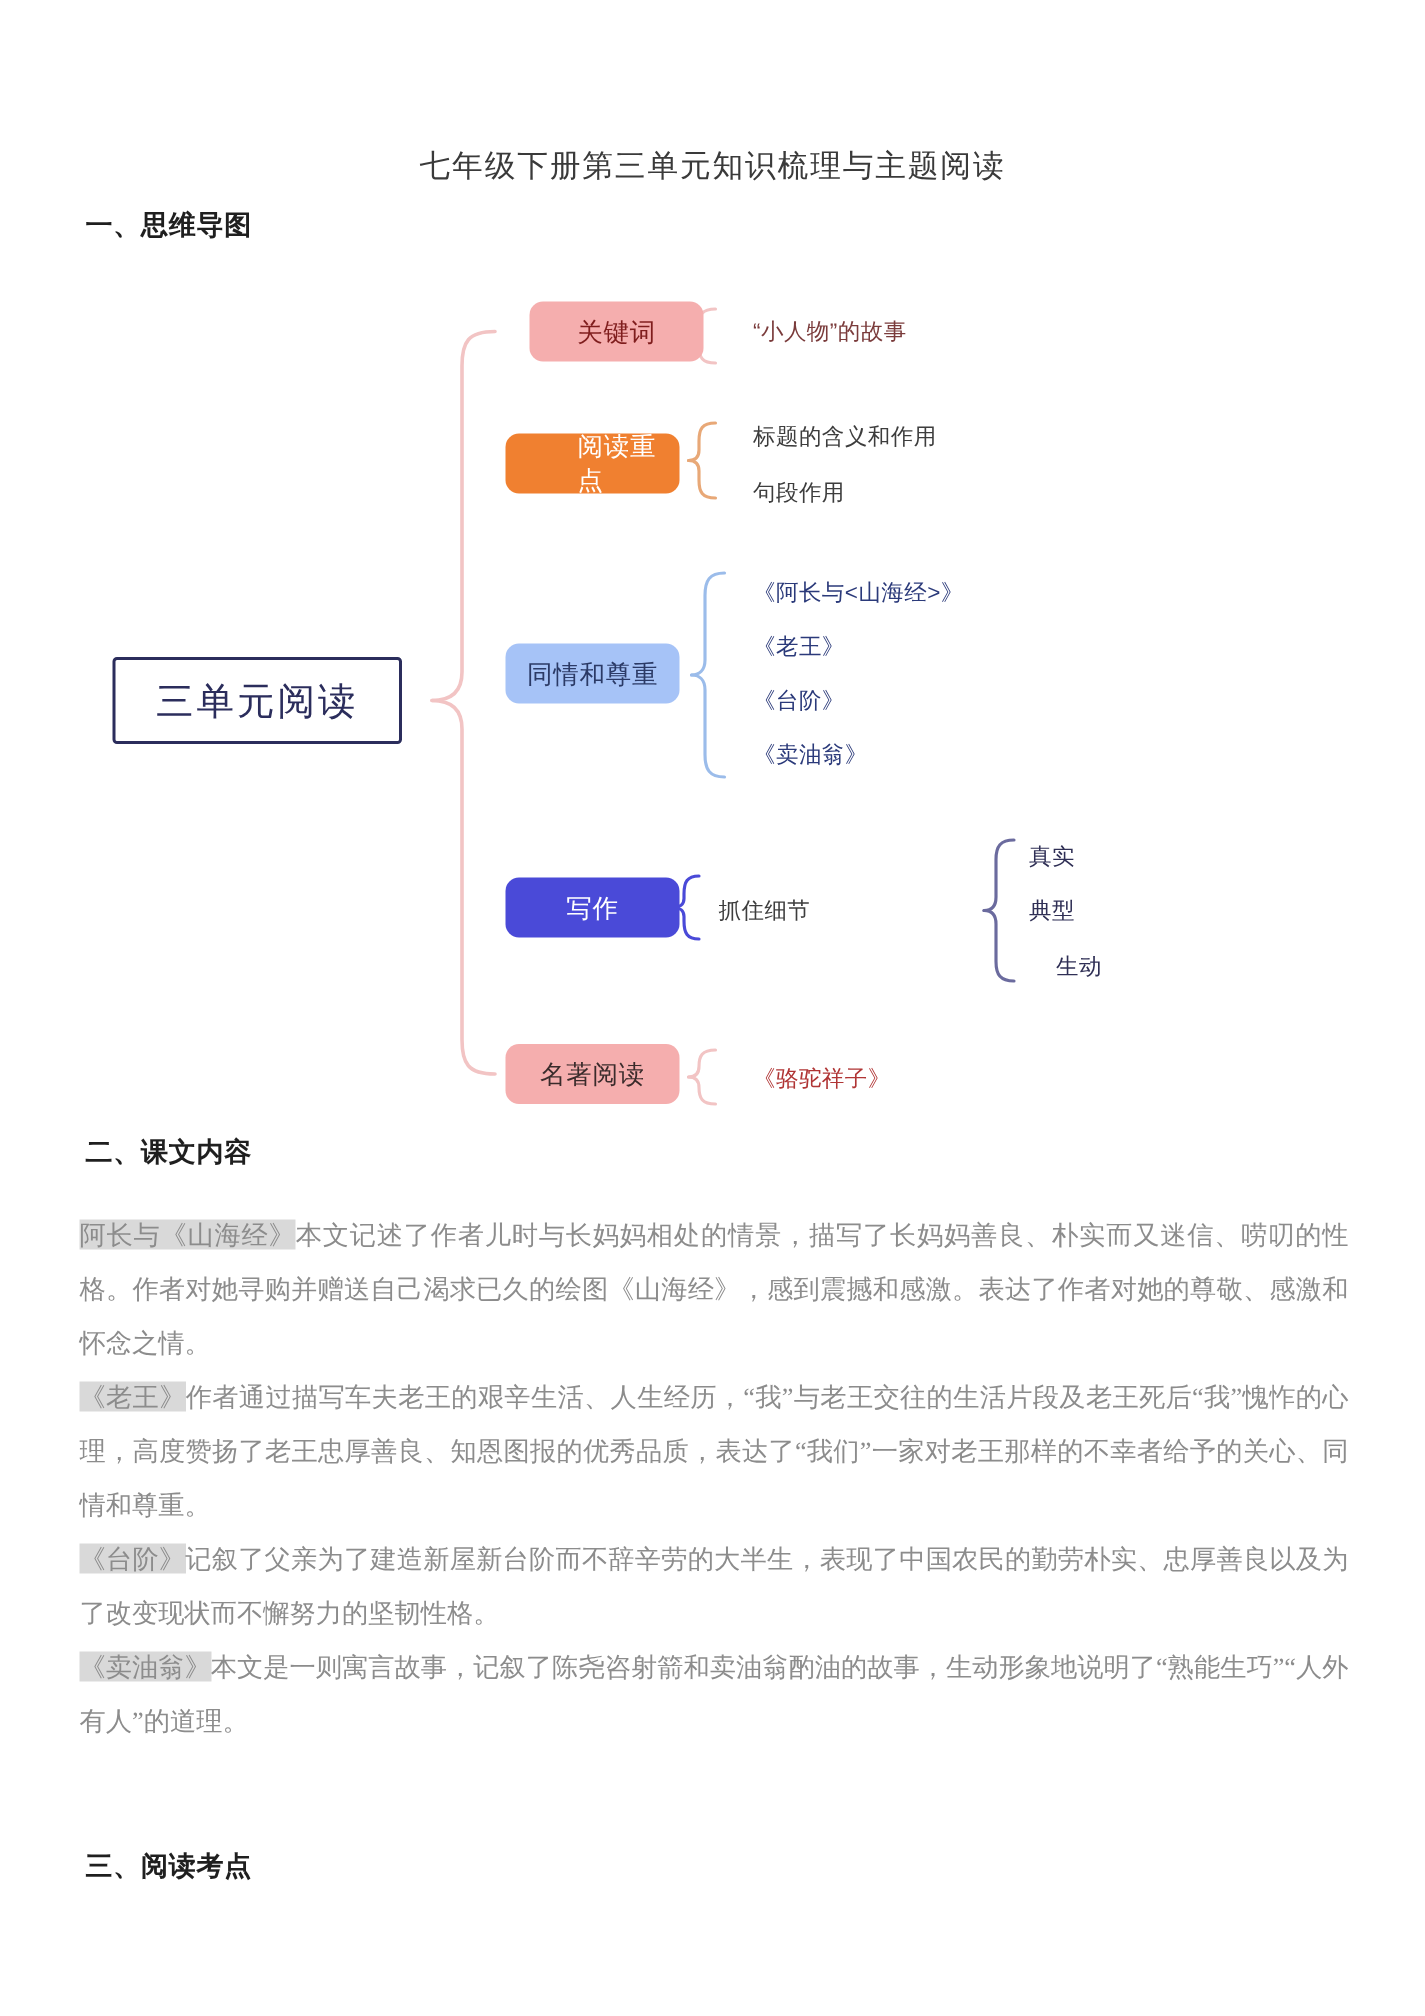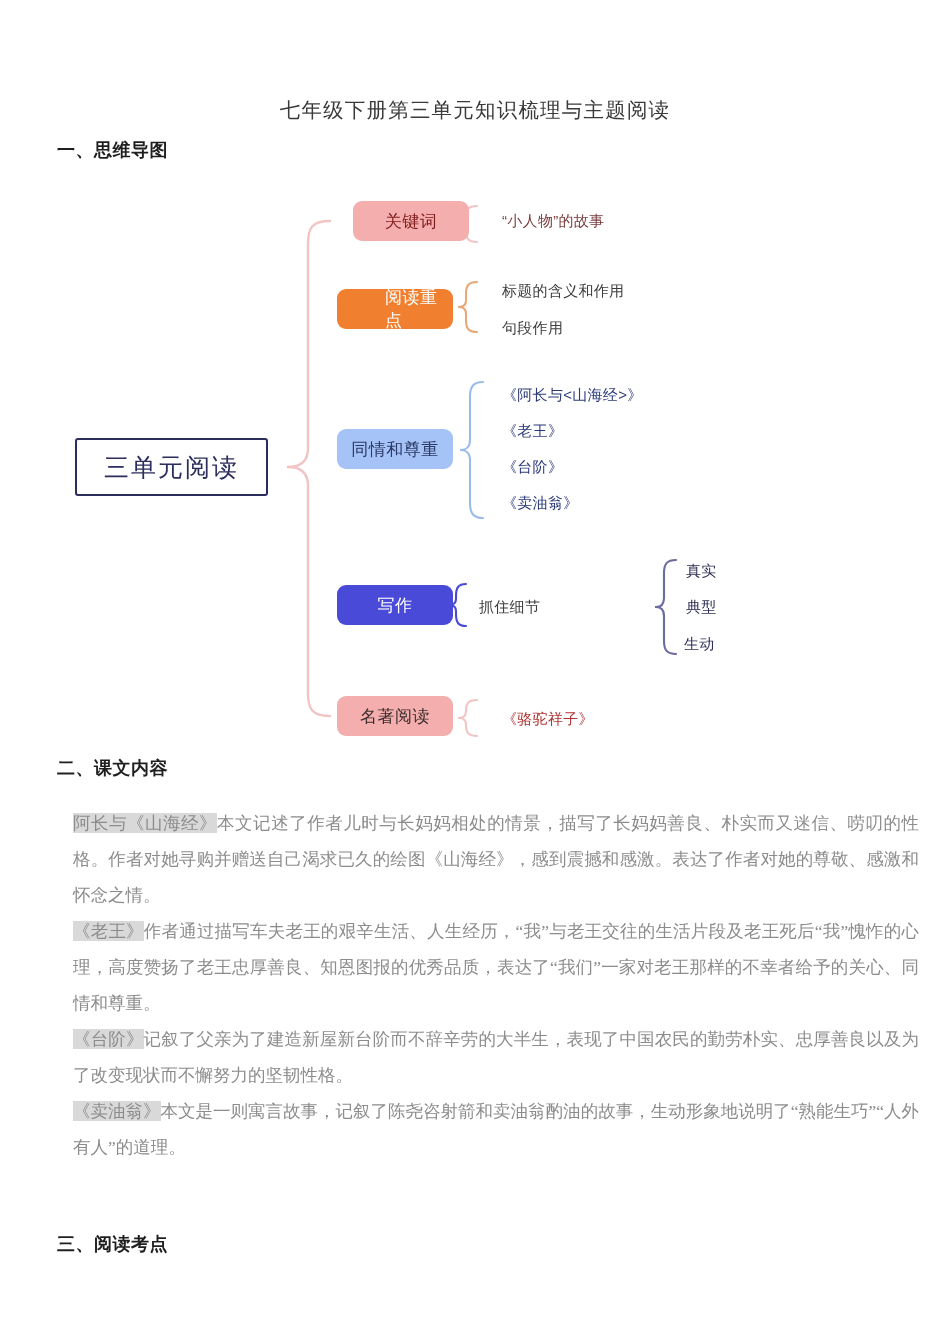--- a/index.html
+++ b/index.html
@@ -124,35 +124,34 @@
   #leaf-keyword-1 { left: 502px; top: 42px; }
   #leaf-focus-1   { left: 502px; top: 112px; }
   #leaf-focus-2   { left: 502px; top: 149px; }
   #leaf-text-1    { left: 502px; top: 216px; }
   #leaf-text-2    { left: 502px; top: 252px; }
   #leaf-text-3    { left: 502px; top: 288px; }
   #leaf-text-4    { left: 502px; top: 324px; }
   #leaf-writing-1 { left: 479px; top: 428px; }
   #leaf-detail-1  { left: 686px; top: 392px; }
   #leaf-detail-2  { left: 686px; top: 428px; }
-  #leaf-detail-3  { left: 684px; top: 465px; font-family: Liberation Mono, monospace; }
+  #leaf-detail-3  { left: 704px; top: 465px; font-family: Liberation Mono, monospace; }
   #leaf-classic-1 { left: 502px; top: 540px; }
 
   
   .body-block {
     position: absolute;
     left: 53px;
     width: 846px;
     font-family: "Liberation Serif", "DejaVu Serif", serif;
     font-size: 17.5px;
     line-height: 36px;
     color: #8c8c8c;
     text-align: justify;
     text-justify: inter-ideograph;
-    margin-left: 20px;
   }
   #para-1 { top: 787px; }
   #para-2 { top: 895px; }
   #para-3 { top: 1003px; }
   #para-4 { top: 1075px; }
 
   .hl {
     background: #d9d9d9;
     color: #8c8c8c;
   }

